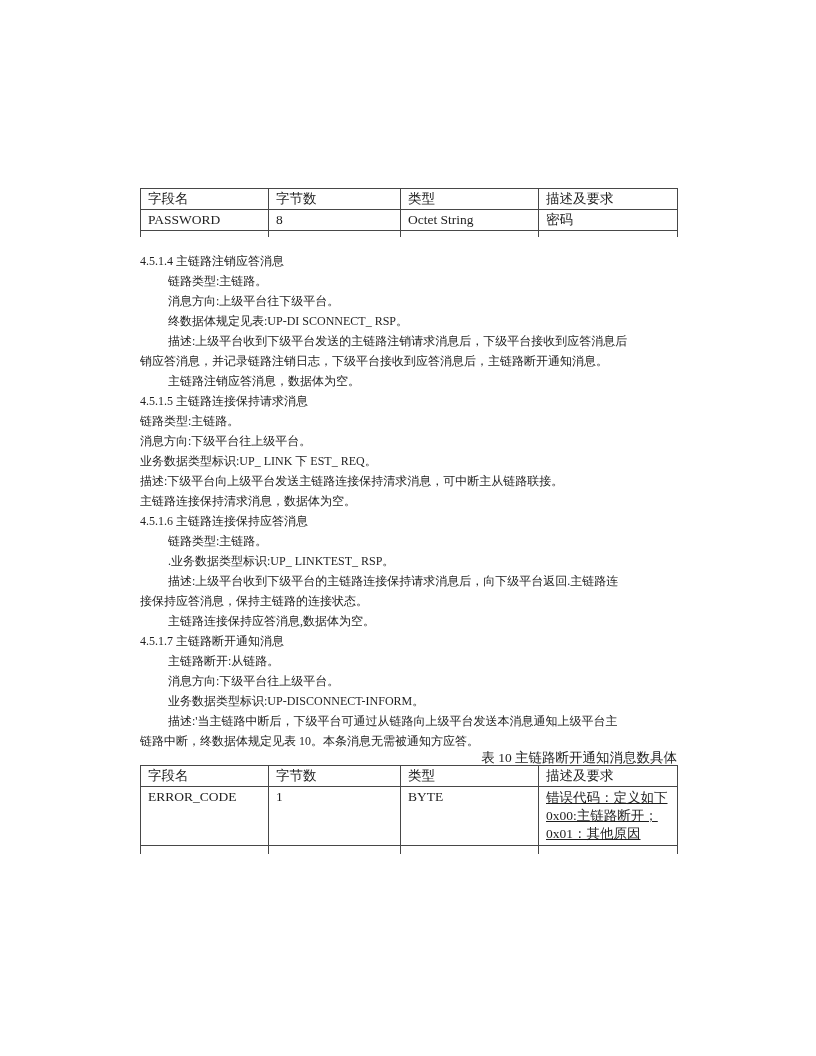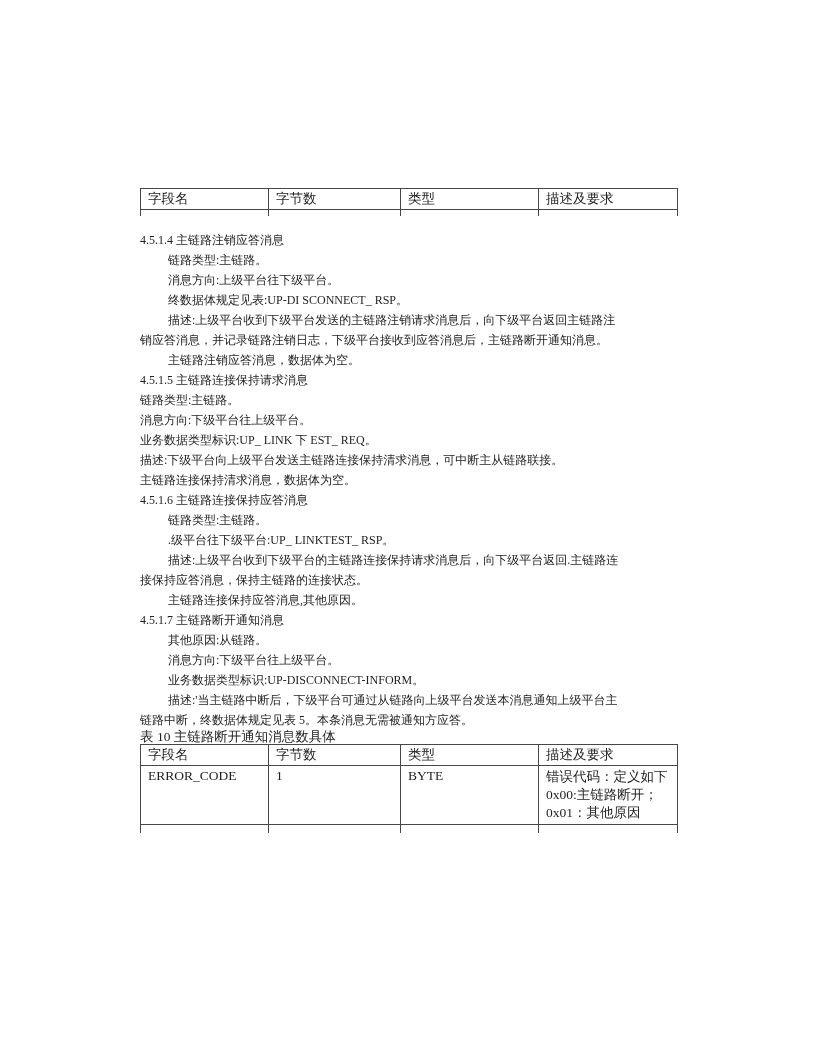--- a/index.html
+++ b/index.html
@@ -44,30 +44,30 @@
     overflow: hidden;
     white-space: nowrap;
   }
   .tbl tr.stub td {
     border-bottom: none;
     height: 6px;
     padding: 0;
   }
   .tbl-bottom tr.stub td { height: 8px; }
   .tbl-bottom td.desc-cell { white-space: normal; }
-  .desc-line { line-height: 18px; white-space: nowrap; }
+  .desc-line { line-height: 18px; white-space: nowrap; text-decoration: underline; }
   .body-text {
     margin-top: 14px;
     font-size: 12px;
     line-height: 20px;
   }
   .ln { white-space: nowrap; }
   .ind { padding-left: 28px; }
   .caption {
-    text-align: left;
+    text-align: right;
     font-size: 13.5px;
     line-height: 14px;
     margin: 0 0 0 0;
     white-space: nowrap;
   }
 </style>
 </head>
 <body>
 
 <div class="page">
@@ -82,55 +82,61 @@
       </colgroup>
       <thead>
         <tr>
           <th>字段名</th>
           <th>字节数</th>
           <th>类型</th>
           <th>描述及要求</th>
         </tr>
       </thead>
       <tbody>
+        <tr>
+          <td>PASSWORD</td>
+          <td>8</td>
+          <td>Octet String</td>
+          <td>密码</td>
+        </tr>
         <tr class="stub">
           <td></td>
             <td></td>
             <td></td>
             <td></td>
         </tr>
       </tbody>
     </table>
 
     <div class="body-text">
       <div class="ln">4.5.1.4 主链路注销应答消息</div>
       <div class="ln ind">链路类型:主链路。</div>
       <div class="ln ind">消息方向:上级平台往下级平台。</div>
       <div class="ln ind">终数据体规定见表:UP-DI SCONNECT_ RSP。</div>
-      <div class="ln ind">描述:上级平台收到下级平台发送的主链路注销请求消息后，向下级平台返回主链路注</div>
+      <div class="ln ind">描述:上级平台收到下级平台发送的主链路注销请求消息后，下级平台接收到应答消息后</div>
       <div class="ln">销应答消息，并记录链路注销日志，下级平台接收到应答消息后，主链路断开通知消息。</div>
       <div class="ln ind">主链路注销应答消息，数据体为空。</div>
       <div class="ln">4.5.1.5 主链路连接保持请求消息</div>
       <div class="ln">链路类型:主链路。</div>
       <div class="ln">消息方向:下级平台往上级平台。</div>
       <div class="ln">业务数据类型标识:UP_ LINK 下 EST_ REQ。</div>
       <div class="ln">描述:下级平台向上级平台发送主链路连接保持清求消息，可中断主从链路联接。</div>
       <div class="ln">主链路连接保持清求消息，数据体为空。</div>
       <div class="ln">4.5.1.6 主链路连接保持应答消息</div>
       <div class="ln ind">链路类型:主链路。</div>
-      <div class="ln ind">.级平台往下级平台:UP_ LINKTEST_ RSP。</div>
+      <div class="ln ind">.业务数据类型标识:UP_ LINKTEST_ RSP。</div>
       <div class="ln ind">描述:上级平台收到下级平台的主链路连接保持请求消息后，向下级平台返回.主链路连</div>
       <div class="ln">接保持应答消息，保持主链路的连接状态。</div>
-      <div class="ln ind">主链路连接保持应答消息,其他原因。</div>
+      <div class="ln ind">主链路连接保持应答消息,数据体为空。</div>
       <div class="ln">4.5.1.7 主链路断开通知消息</div>
-      <div class="ln ind">其他原因:从链路。</div>
+      <div class="ln ind">主链路断开:从链路。</div>
       <div class="ln ind">消息方向:下级平台往上级平台。</div>
       <div class="ln ind">业务数据类型标识:UP-DISCONNECT-INFORM。</div>
       <div class="ln ind">描述:'当主链路中断后，下级平台可通过从链路向上级平台发送本消息通知上级平台主</div>
-      <div class="ln">链路中断，终数据体规定见表 5。本条消息无需被通知方应答。</div>
+      <div class="ln">链路中断，终数据体规定见表 10。本条消息无需被通知方应答。</div>
     </div>
 
     <div class="caption">表 10  主链路断开通知消息数具体</div>
 
     <table class="tbl tbl-bottom">
       <colgroup>
         <col style="width:128px">
           <col style="width:132px">
           <col style="width:138px">
           <col style="width:139px">

